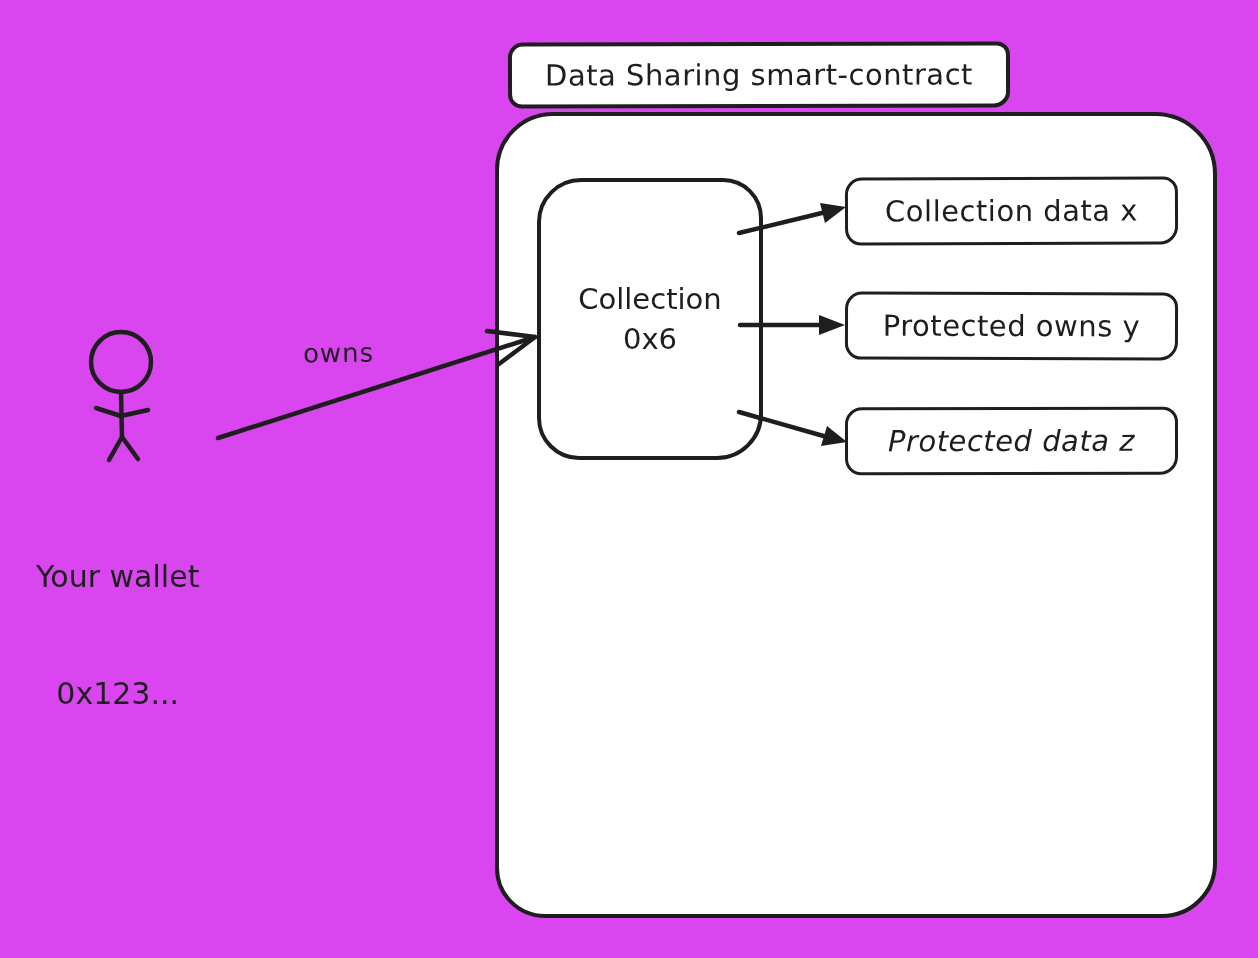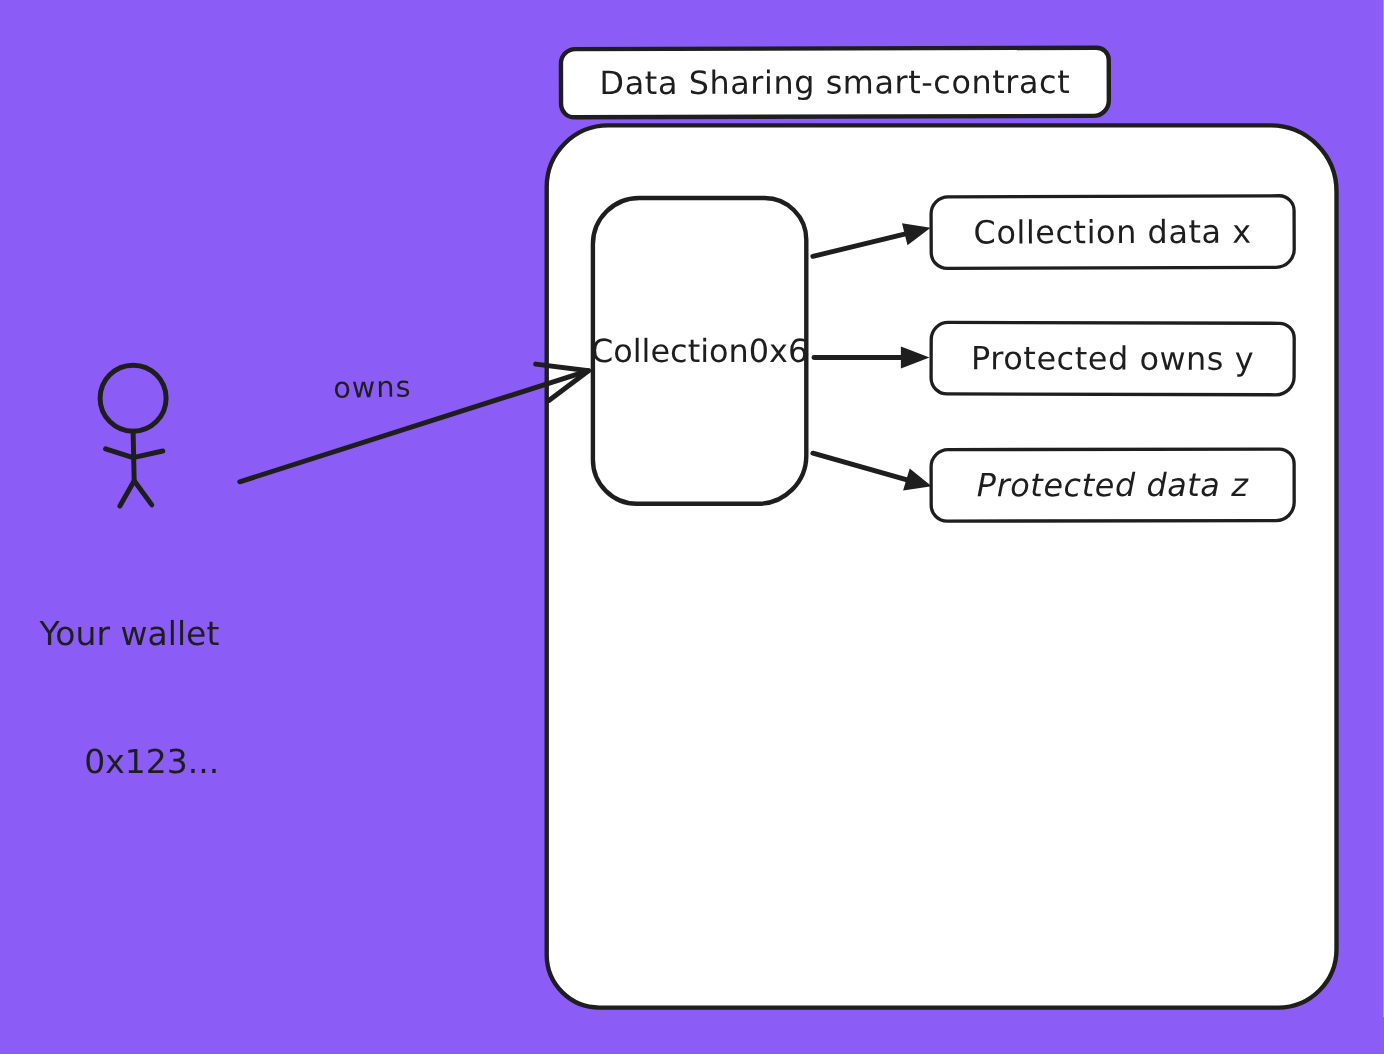--- a/index.html
+++ b/index.html
@@ -4,21 +4,21 @@
 <style>
   html, body {
     margin: 0;
     padding: 0;
     background: #ffffff;
   }
   .canvas {
     position: relative;
     width: 1258px;
     height: 958px;
-    background: #8b5cf6;
+    background: #d946ef;
     font-family: "DejaVu Sans", sans-serif;
     color: #1e1e1e;
     overflow: hidden;
   }
   .node {
     position: absolute;
     box-sizing: border-box;
     background: #ffffff;
     border: 4px solid #1e1e1e;
     display: flex;
@@ -43,24 +43,24 @@
     top: 112px;
     width: 722px;
     height: 806px;
     border-radius: 58px 62px 55px 50px;
     background: #ffffff;
     z-index: 1;
   }
   .collection-box {
     left: 537px;
     top: 178px;
-    width: 198px;
+    width: 226px;
     height: 282px;
     border-radius: 44px 40px 46px 42px;
-    flex-direction: row;
+    flex-direction: column;
     font-size: 29px;
     line-height: 40px;
     z-index: 2;
   }
   .data-box {
     left: 845px;
     width: 333px;
     height: 68px;
     border-width: 3.5px;
     border-radius: 17px 15px 18px 16px;
@@ -81,21 +81,21 @@
     top: 338px;
     font-size: 26px;
     letter-spacing: 1px;
     transform: rotate(-1deg);
   }
   .wallet-label {
     left: 36px;
     top: 479px;
     font-size: 30px;
     line-height: 39px;
-    text-align: right;
+    text-align: center;
   }
   svg.overlay {
     position: absolute;
     left: 0;
     top: 0;
     width: 1258px;
     height: 958px;
     z-index: 5;
     pointer-events: none;
   }

